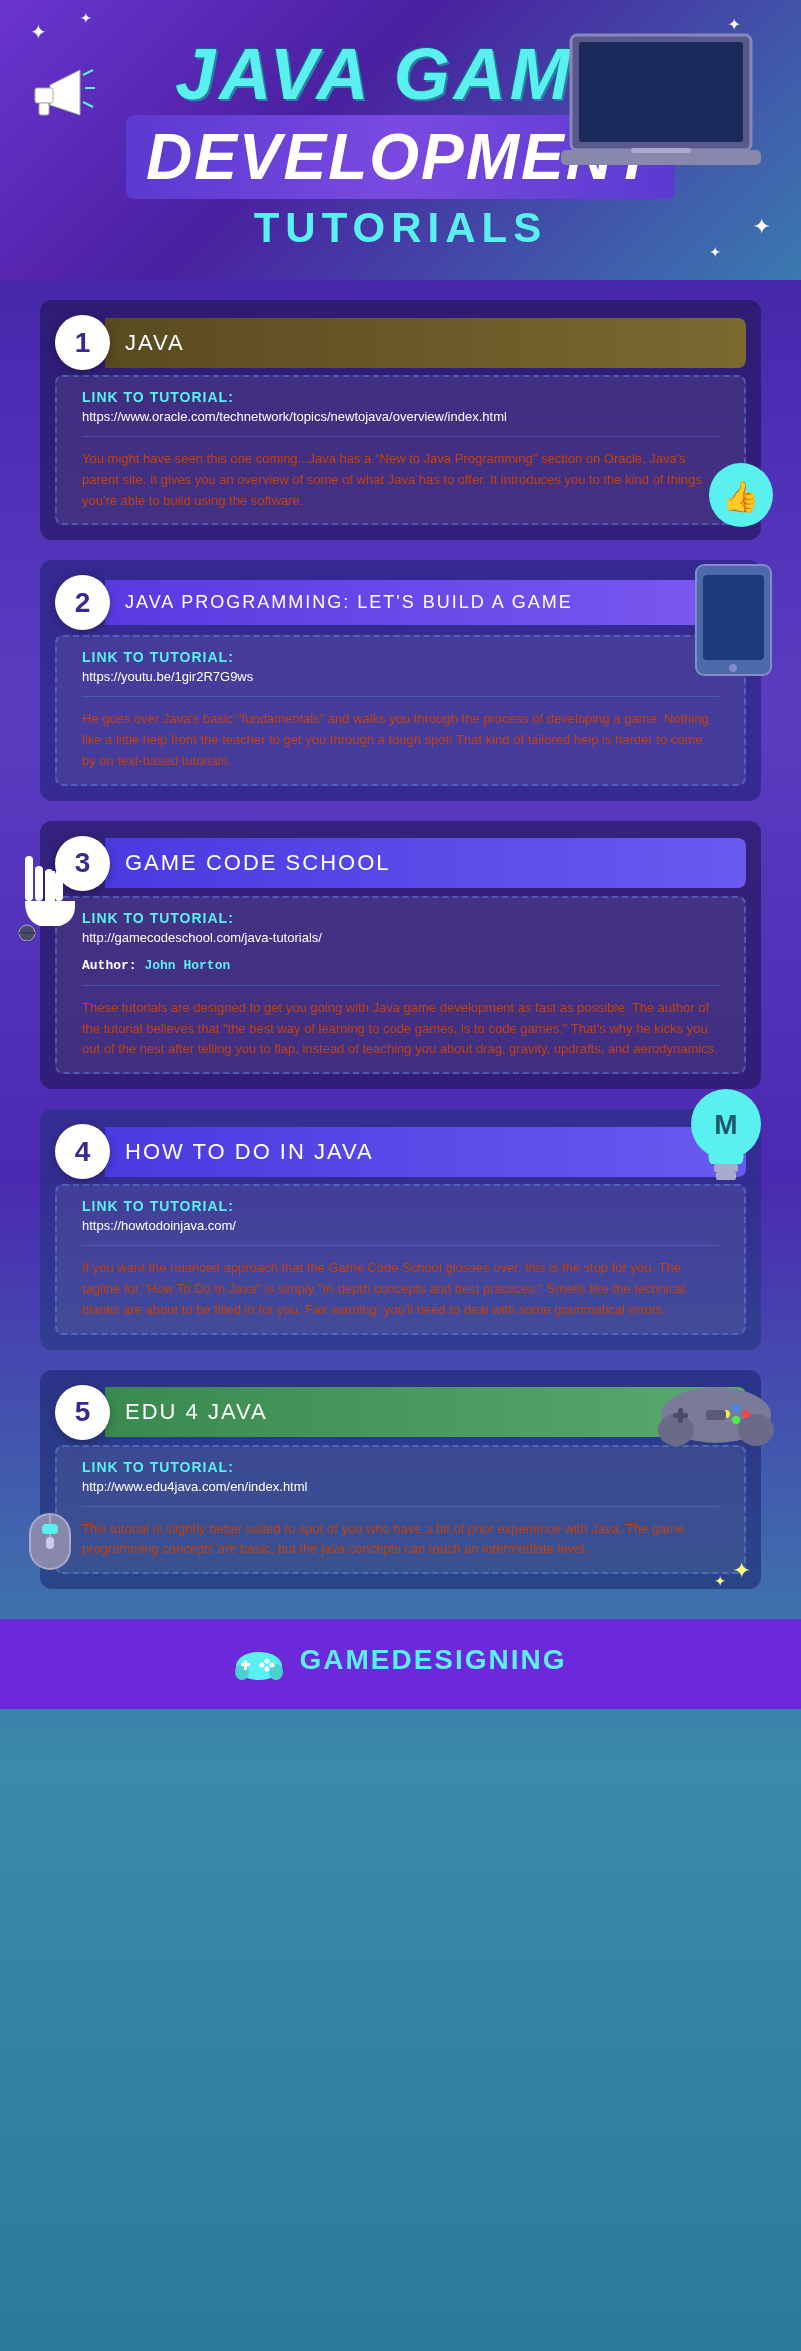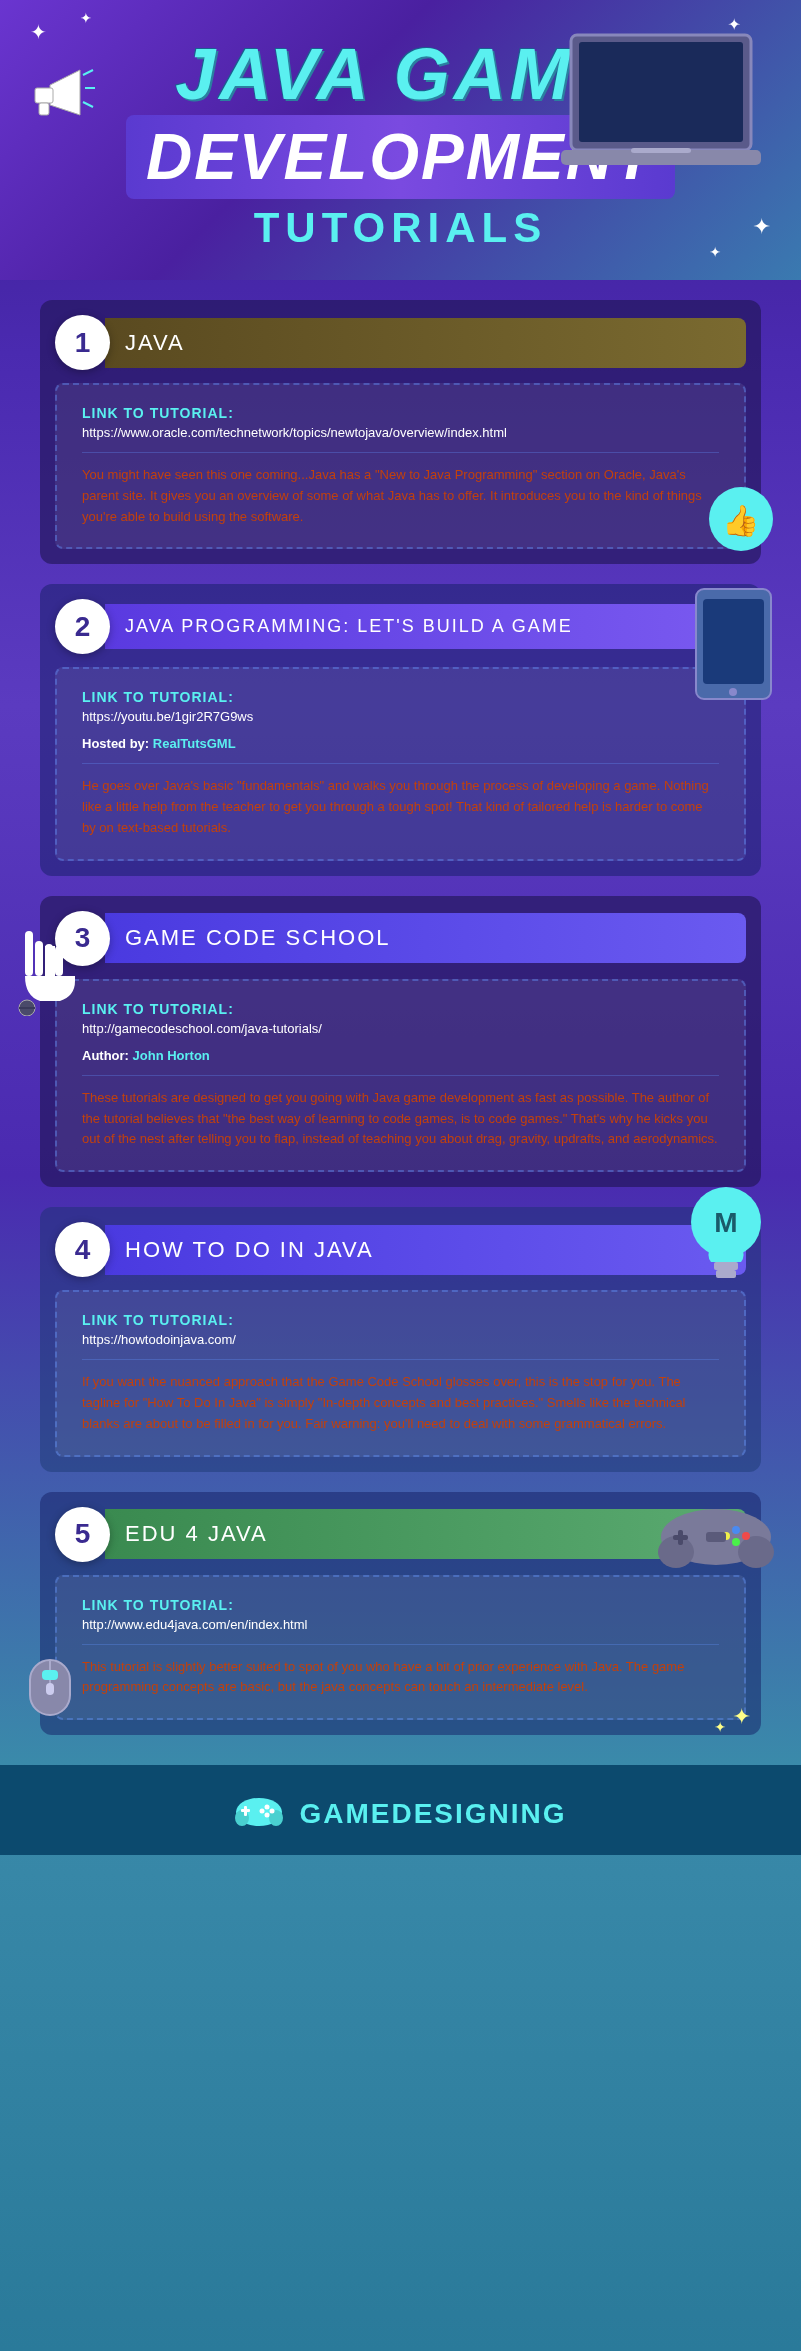--- a/index.html
+++ b/index.html
@@ -113,22 +113,22 @@
       letter-spacing: 2px;
       border-radius: 0 8px 8px 0;
       margin-left: -5px;
       flex: 1;
     }
 
     .tutorial-card {
       background: rgba(255,255,255,0.08);
       border: 2px dashed rgba(100,150,255,0.4);
       border-radius: 8px;
-      padding: 20px 25px;
-      margin-top: 13px;
+      padding: 12px 25px;
+      margin-top: 5px;
     }
 
     .link-label {
       color: #5af0f0;
       font-weight: 900;
       font-size: 14px;
       text-transform: uppercase;
       letter-spacing: 1px;
       margin-bottom: 4px;
     }
@@ -151,40 +151,41 @@
     }
 
     .author-line {
       color: white;
       font-size: 13px;
       margin-bottom: 12px;
     }
     .author-line span {
       color: #5af0f0;
       font-weight: 700;
+      font-family: Liberation Mono, monospace;
     }
 
     .divider {
       height: 1px;
       background: rgba(100,150,255,0.3);
       margin: 12px 0;
     }
 
     .description {
       color: #c2410c;
       font-size: 13px;
       line-height: 1.6;
     }
 
     
     .footer {
-      background: #0c4a6e;
+      background: #6d28d9;
       padding: 25px;
       display: flex;
-      align-items: flex-end;
+      align-items: flex-start;
       justify-content: center;
       gap: 15px;
       margin-top: 30px;
     }
 
     .footer-logo {
       color: white;
       font-size: 28px;
       font-weight: 900;
       letter-spacing: 2px;
@@ -287,24 +288,20 @@
 
   <div class="section-wrapper">
     <div class="section-bg-2">
       <div class="tutorial-header">
         <div class="tutorial-number">2</div>
         <div class="tutorial-title-box" style="font-size:18px; background: linear-gradient(90deg, #5a3ae0, #7a5af0);">JAVA PROGRAMMING: LET'S BUILD A GAME</div>
       </div>
       <div class="tutorial-card">
         <div class="link-label">LINK TO TUTORIAL:</div>
         <div class="link-url">https://youtu.be/1gir2R7G9ws</div>
-        <div class="hosted-by">
-          <span style="color: white;">Hosted by:</span>
-          <span style="color: rgb(90, 240, 240); font-weight: 700;">RealTutsGML</span>
-        </div>
         <div class="divider"></div>
         <div class="description">He goes over Java's basic "fundamentals" and walks you through the process of developing a game. Nothing like a little help from the teacher to get you through a tough spot! That kind of tailored help is harder to come by on text-based tutorials.</div>
       </div>
     </div>
 
     <div style="position:absolute; right:-15px; top:0px; z-index:3;">
       <svg width="90" height="120" viewBox="0 0 90 120">
         <rect x="5" y="5" width="75" height="110" rx="8" fill="#4a6aaa" stroke="#8888cc" stroke-width="2"></rect>
         <rect x="12" y="15" width="61" height="85" rx="4" fill="#1a3a7a"></rect>
         <circle cx="42" cy="108" r="4" fill="#8888cc"></circle>

